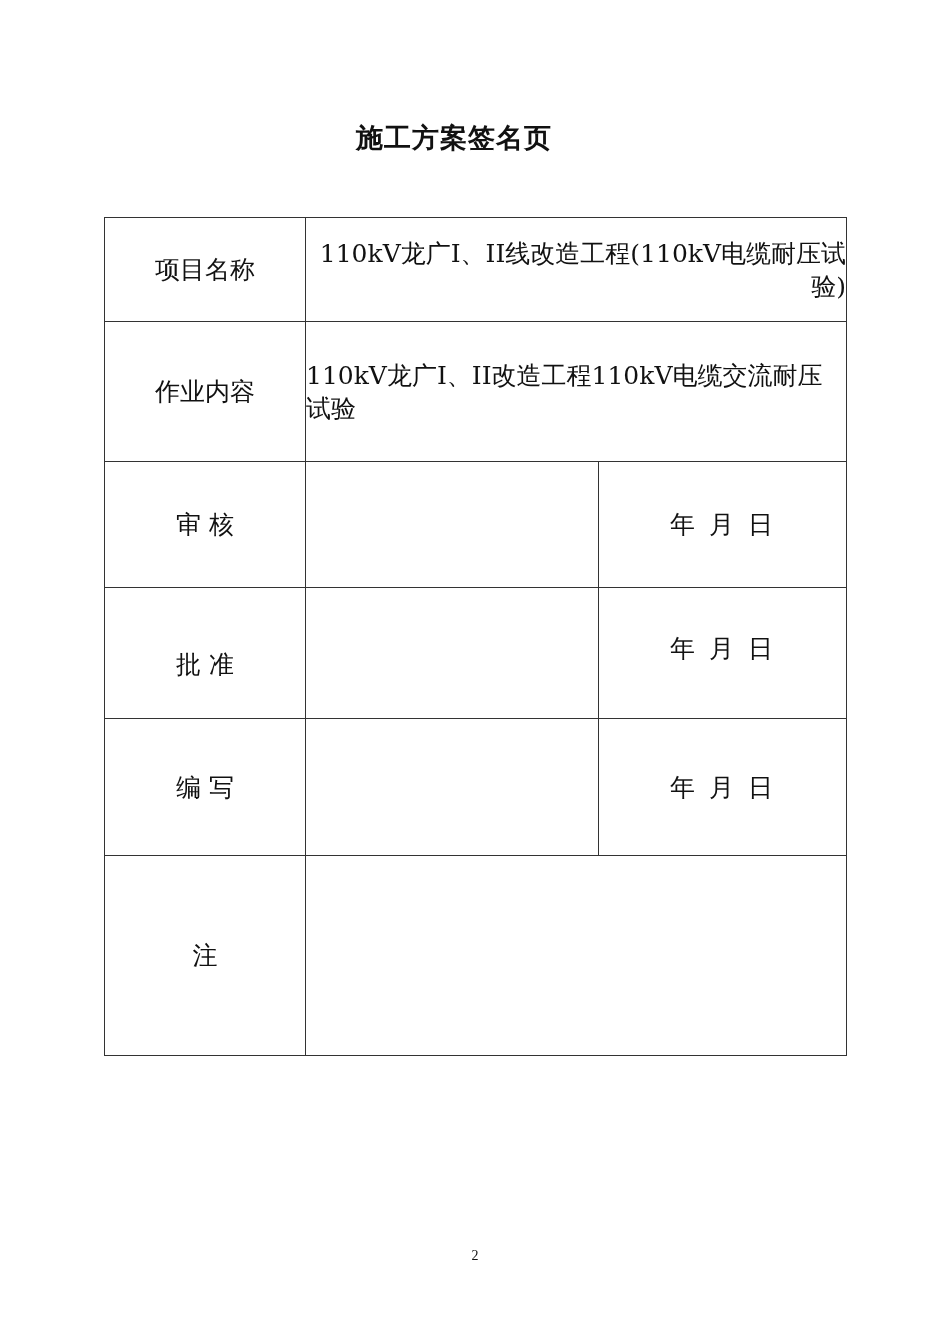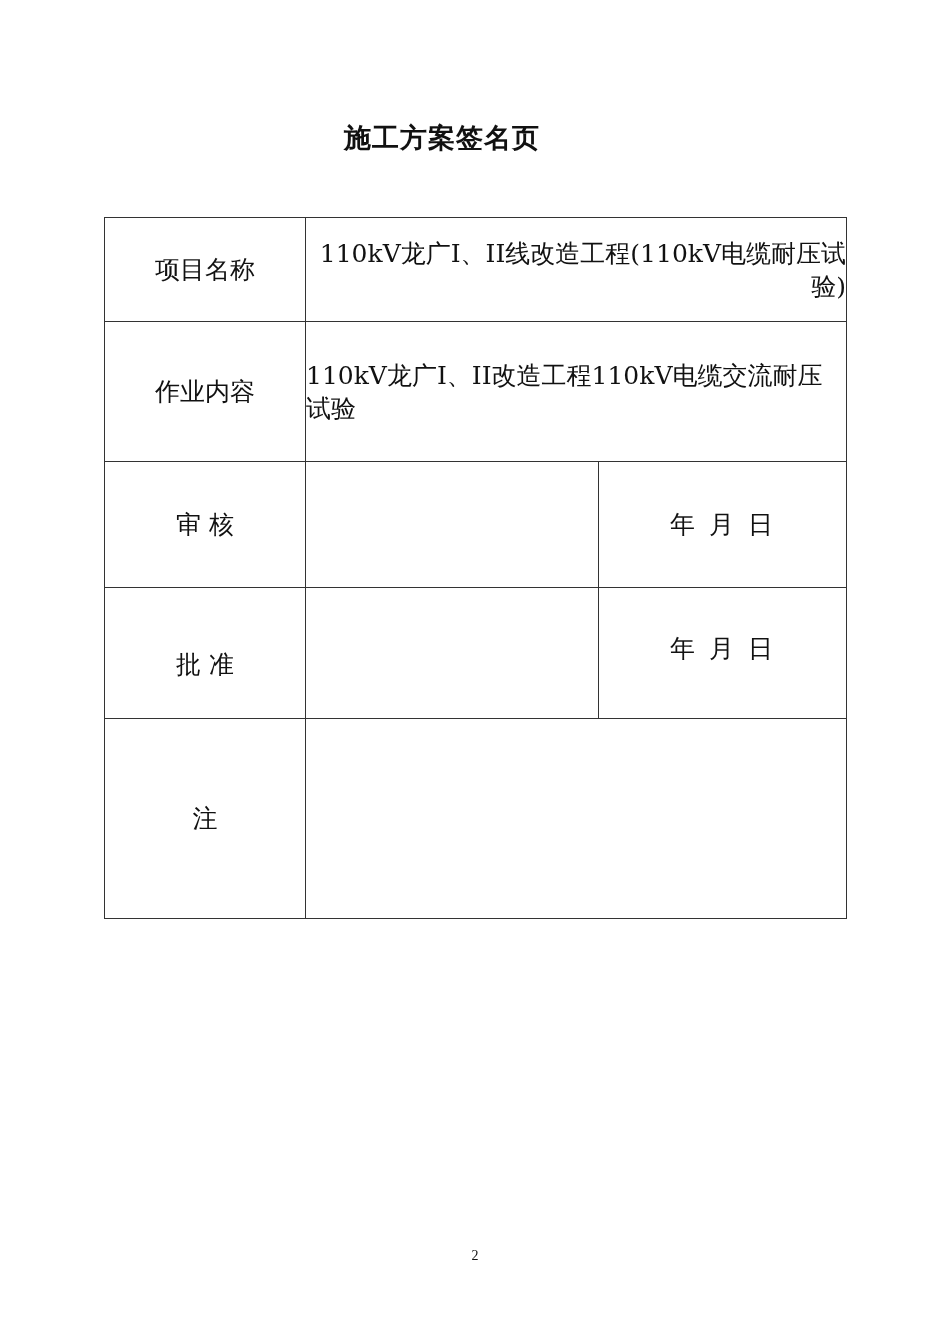--- a/index.html
+++ b/index.html
@@ -1,18 +1,18 @@
 <!DOCTYPE html>
 <html><head>
 <meta charset="utf-8">
 <style>
   html, body { margin: 0; padding: 0; background: #ffffff; }
   body { width: 950px; height: 1344px; position: relative; overflow: hidden;
          font-family: "DejaVu Serif", "Liberation Serif", serif; color: #111; }
-  .title { position: absolute; top: 120px; left: 4px; width: 876px; text-align: center;
+  .title { position: absolute; top: 120px; left: 16px; width: 876px; text-align: center;
            font-size: 27px; font-weight: bold; letter-spacing: 1px;
            font-family: Liberation Sans, sans-serif; }
   table.sign { position: absolute; left: 104px; top: 217px; border-collapse: collapse;
                table-layout: fixed; width: 742px; }
   table.sign td { border: 1px solid #333; padding: 0; vertical-align: middle;
                   font-size: 25px; }
   td.label { text-align: center; font-family: "DejaVu Sans", sans-serif; font-size: 20px; }
   td.value-center { text-align: right; font-size: 17px; }
   td.value-left { text-align: left; font-size: 17px; }
   td.date { text-align: center; font-family: "DejaVu Sans", sans-serif; font-size: 20px; letter-spacing: 2px; }
@@ -47,20 +47,27 @@
       <span>年</span><span class="sep"></span><span>月</span><span class="sep"></span><span>日</span>
     </td>
   </tr>
   <tr style="height:131px">
     <td class="label" style="padding-top:22px">批  准</td>
     <td></td>
     <td class="date" style="padding-bottom:10px">
       <span>年</span><span class="sep"></span><span>月</span><span class="sep"></span><span>日</span>
     </td>
   </tr>
+  <tr style="height:137px">
+    <td class="label">编  写</td>
+    <td></td>
+    <td class="date">
+      <span>年</span><span class="sep"></span><span>月</span><span class="sep"></span><span>日</span>
+    </td>
+  </tr>
   <tr style="height:200px">
     <td class="label">注</td>
     <td colspan="2"></td>
   </tr>
 </tbody>
   </table>
 
 <div class="pagenum">2</div>
 
 </body></html>

